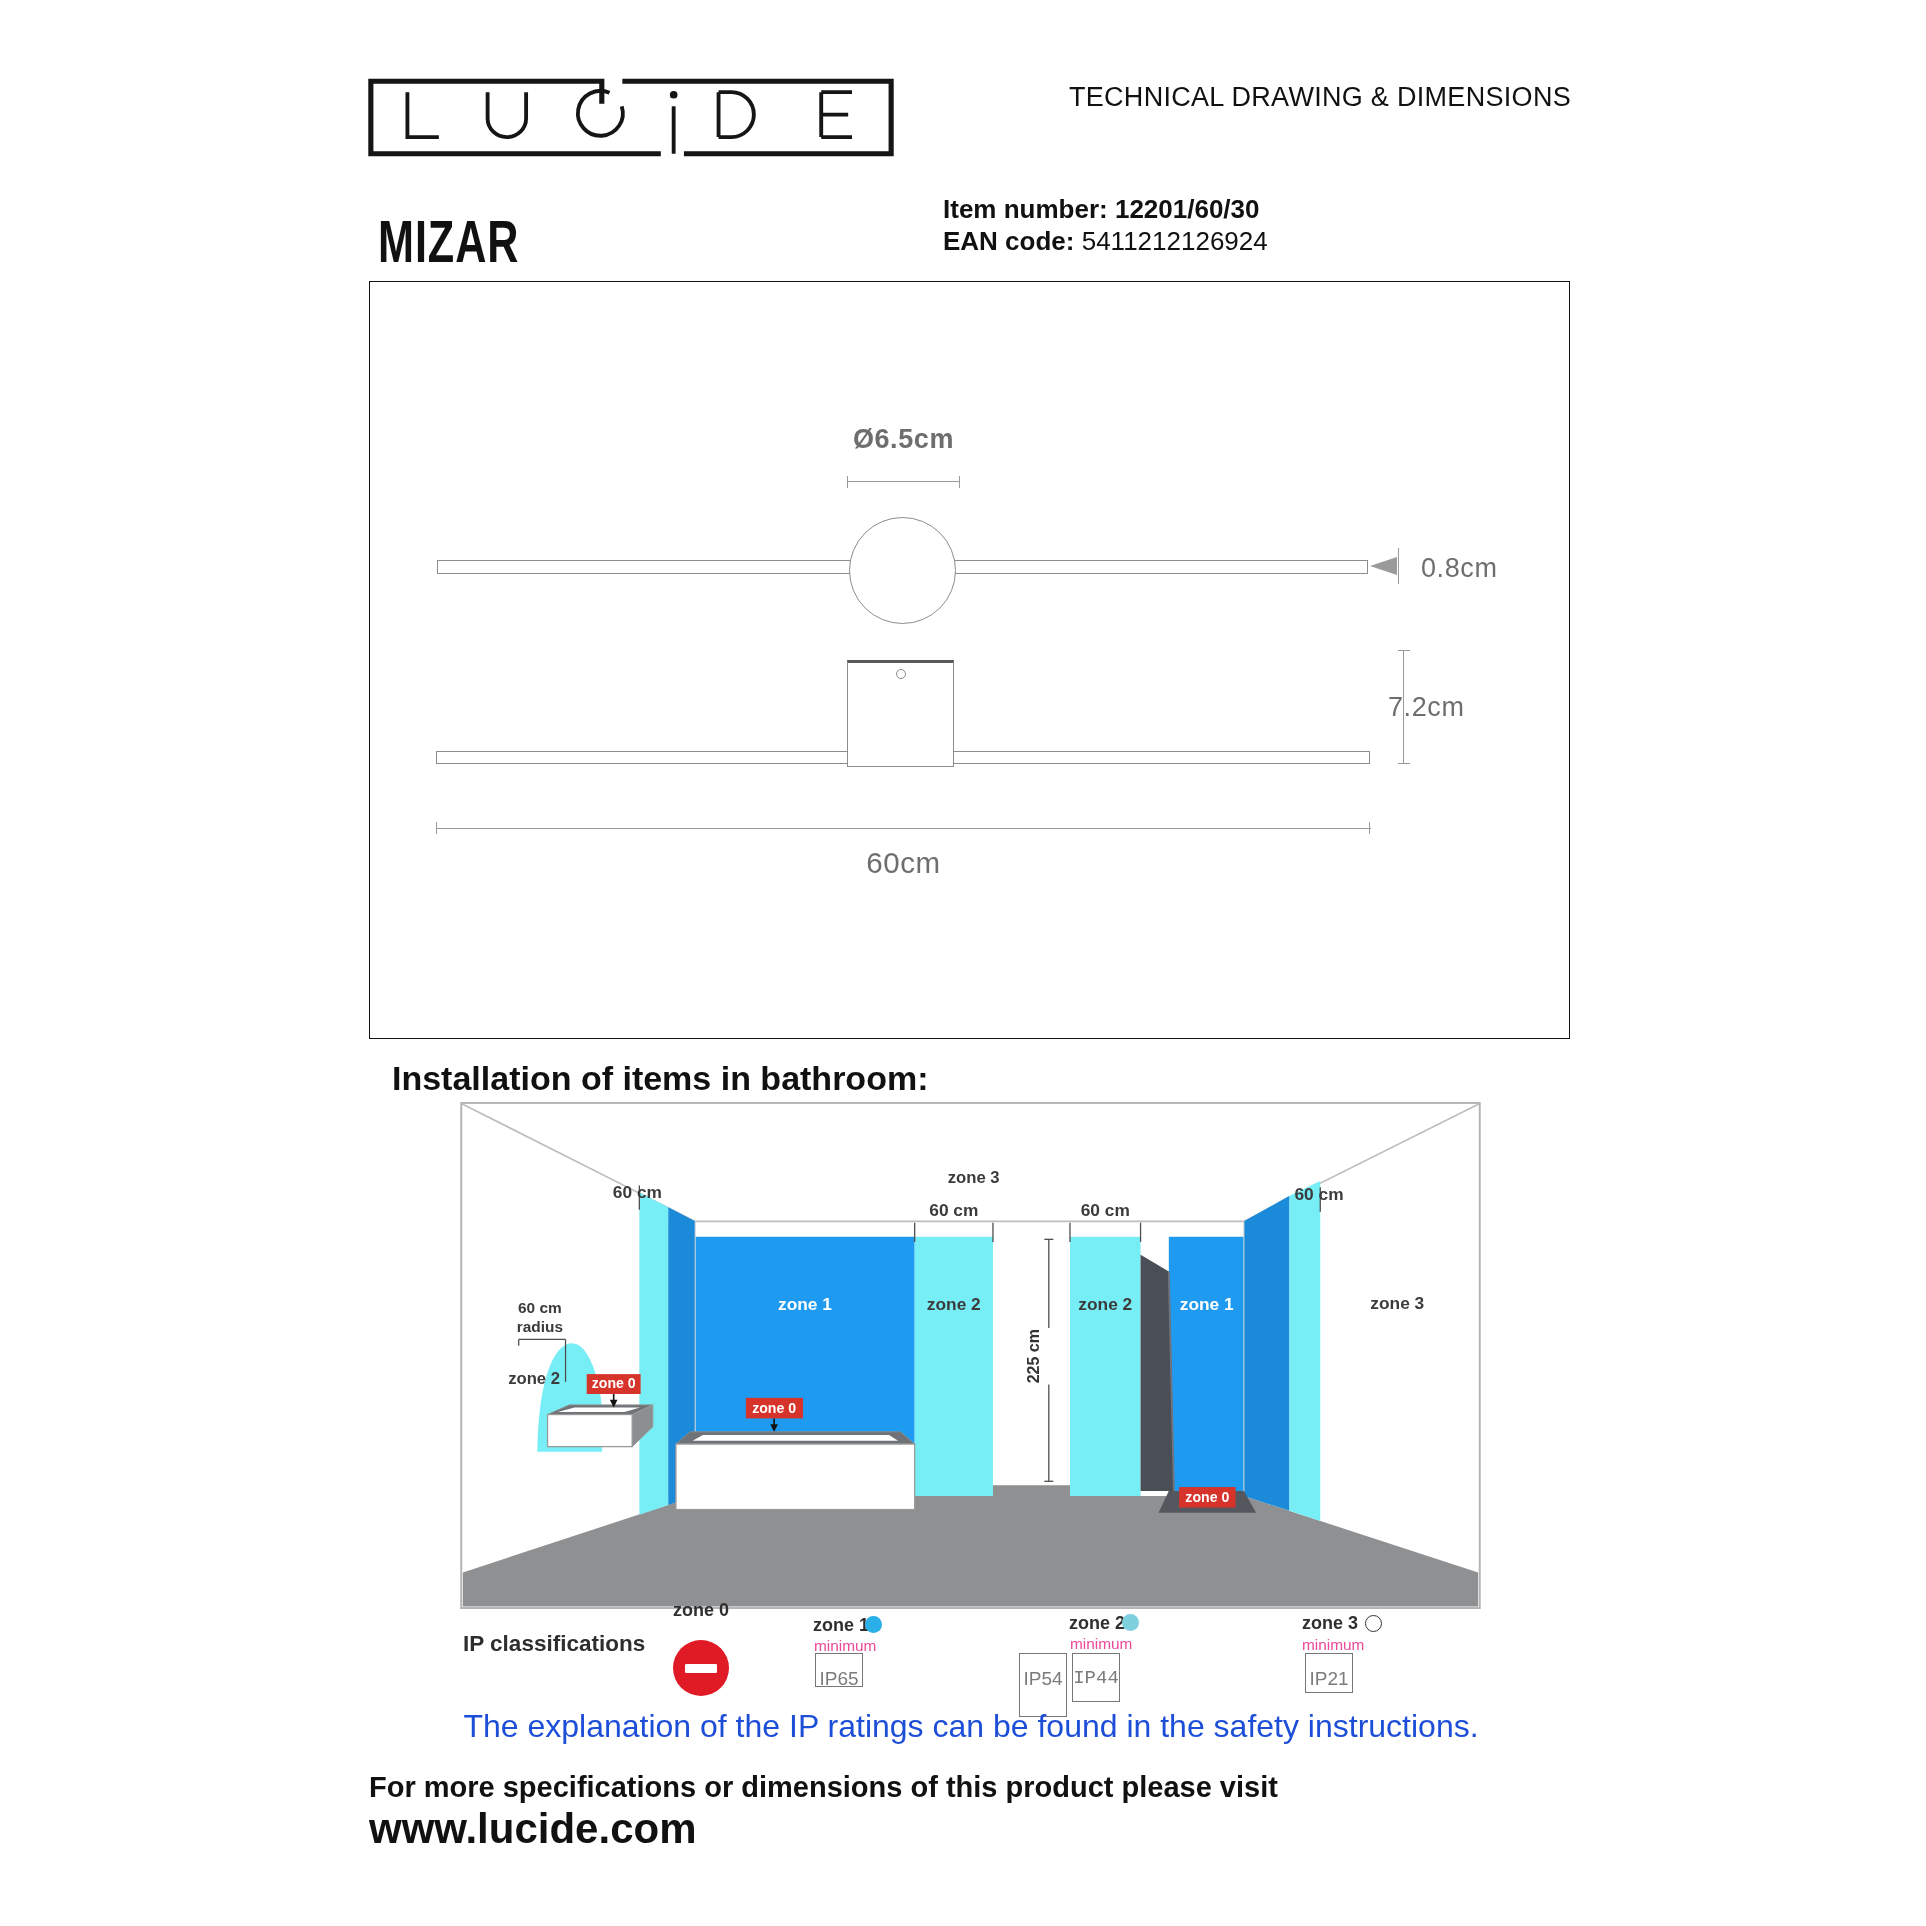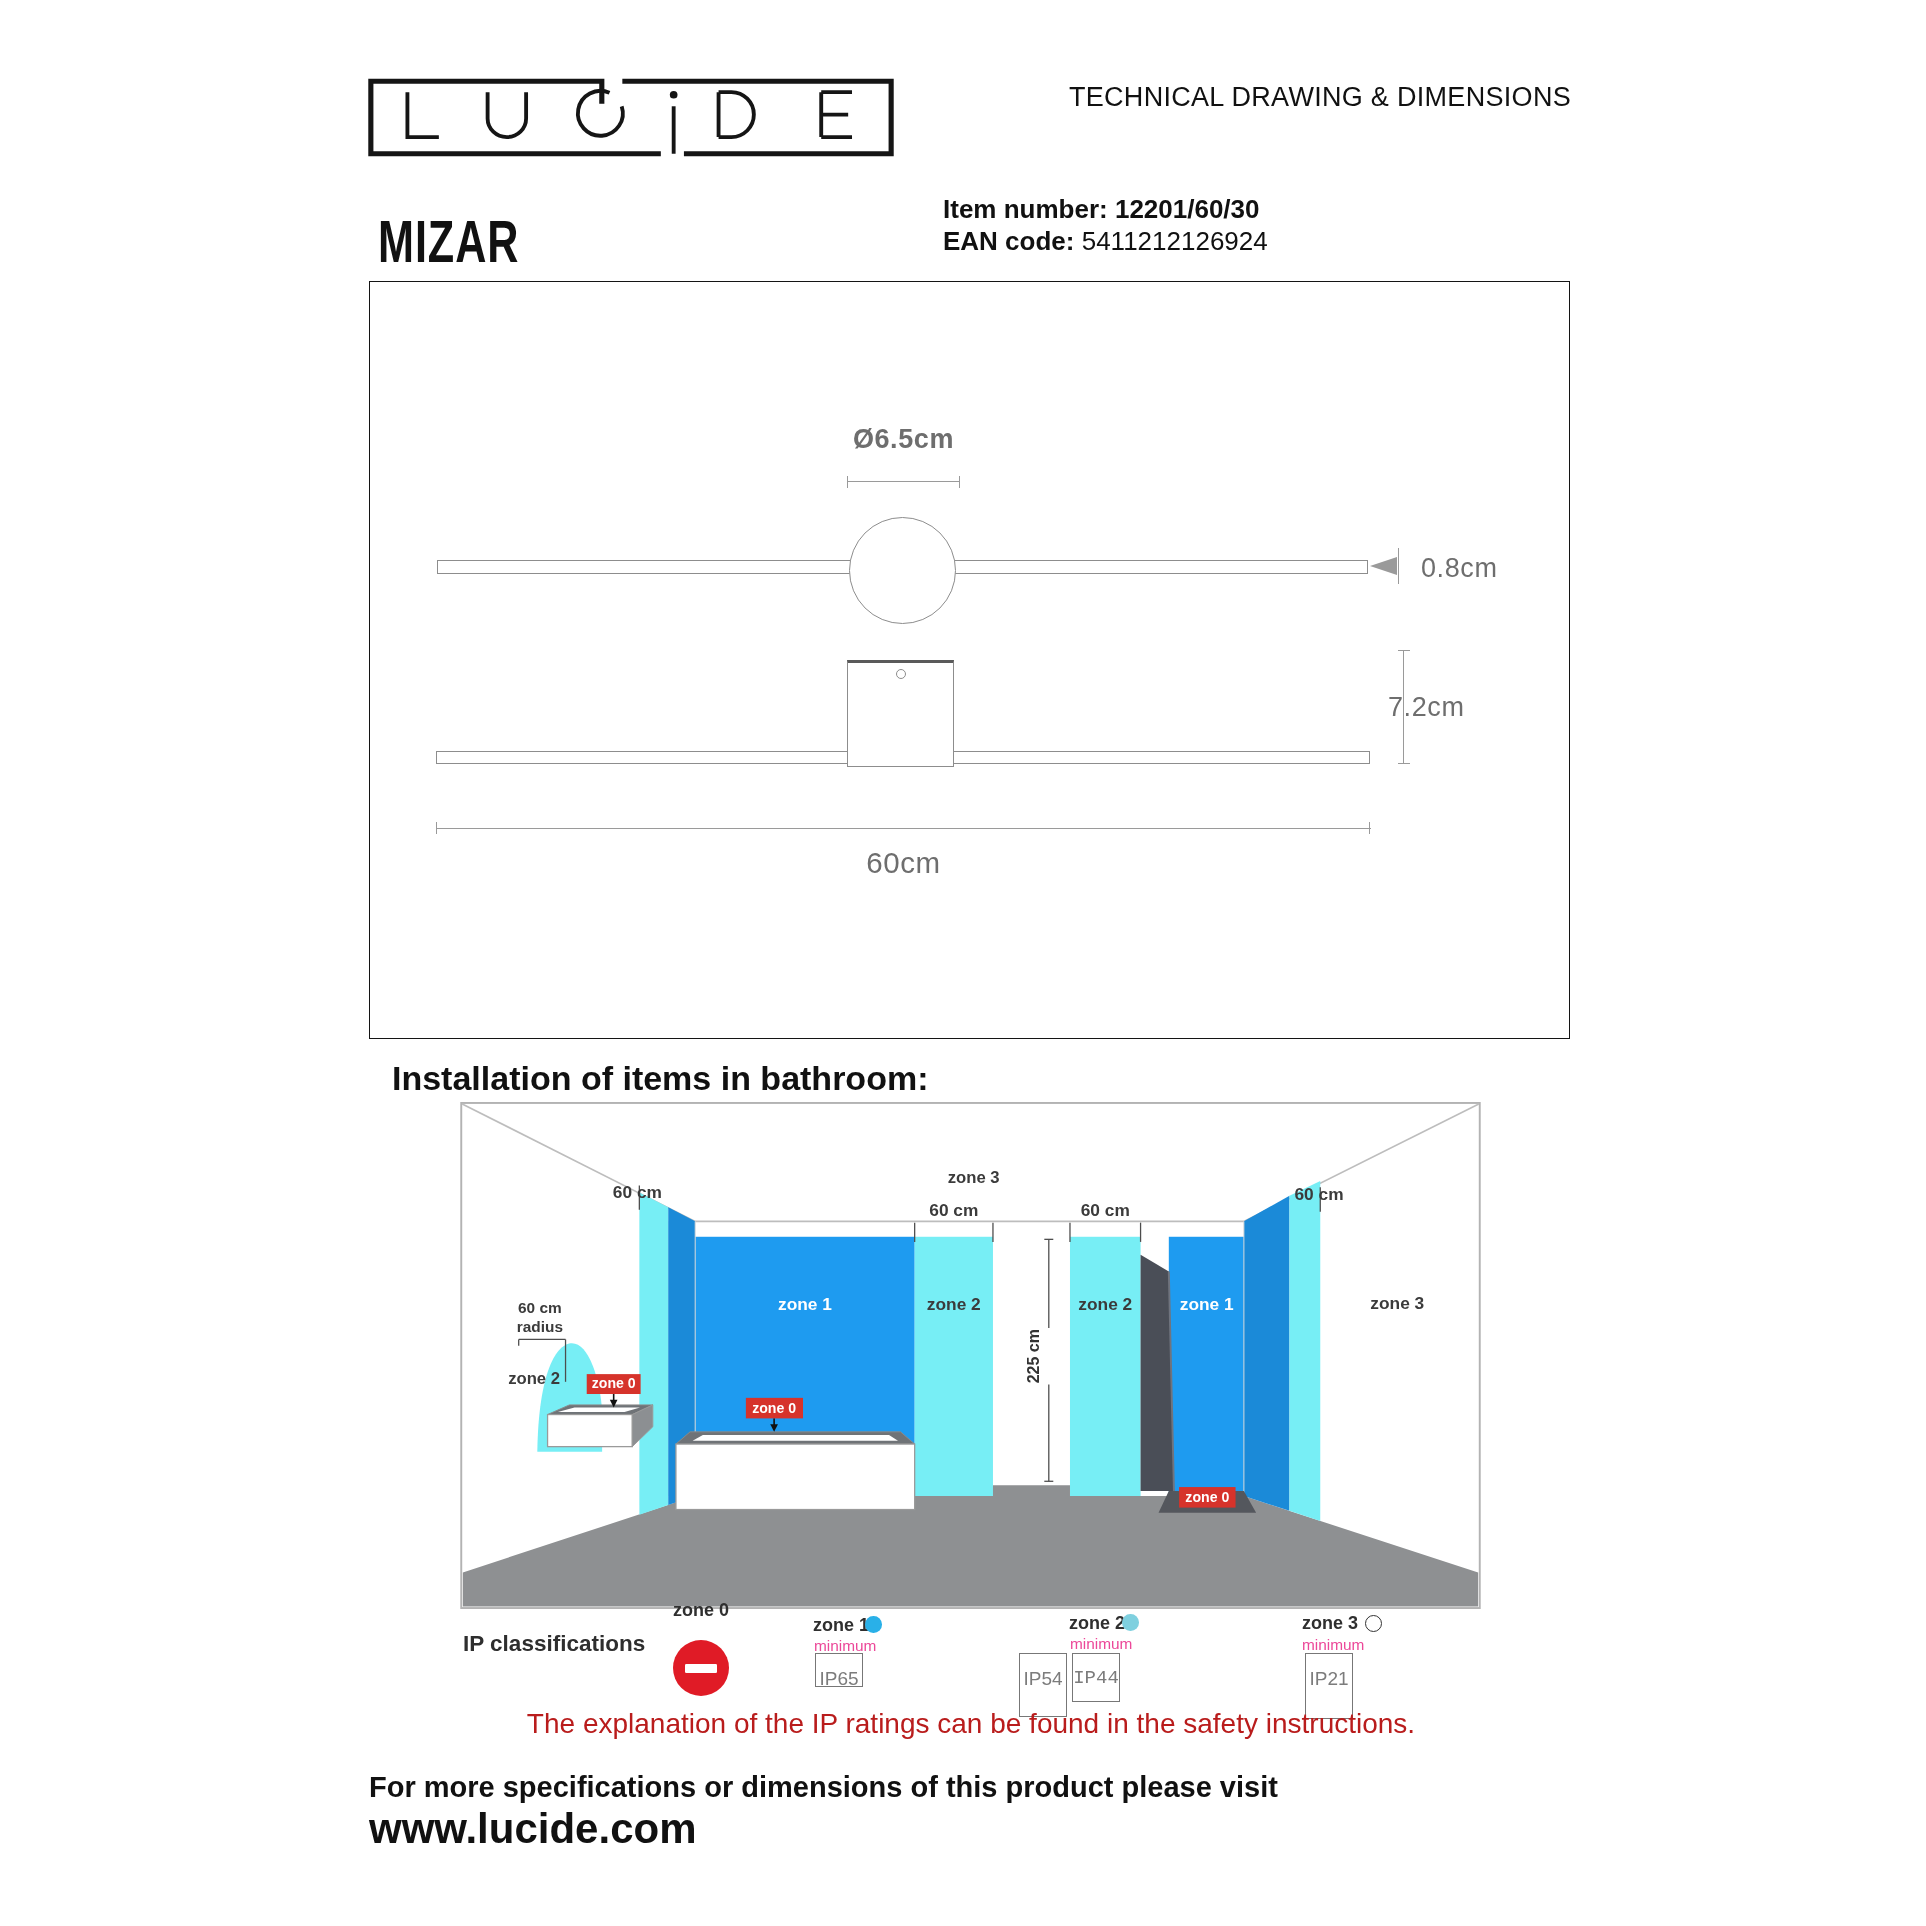--- a/index.html
+++ b/index.html
@@ -175,19 +175,19 @@
 
 <div class="abs legend-label" style="left:1069px;top:1613px;">zone 2</div>
 <div class="abs dot" style="left:1122px;top:1614px;width:16.7px;height:16.7px;background:#7fd0df;"></div>
 <div class="abs legend-min" style="left:1070px;top:1635px;">minimum</div>
 <div class="abs ipbox" style="left:1019px;top:1653px;width:48px;height:64px;font-size:19px;line-height:49px;">IP54</div>
 <div class="abs ipbox" style="left:1072px;top:1653px;width:48px;height:49px;font-size:19px;line-height:49px;font-family:Liberation Mono, monospace;">IP44</div>
 
 <div class="abs legend-label" style="left:1302px;top:1613px;">zone 3</div>
 <div class="abs dot" style="left:1365px;top:1615px;width:15.4px;height:15.4px;background:#fff;border:1.9px solid #333;box-sizing:content-box;"></div>
 <div class="abs legend-min" style="left:1302px;top:1636px;">minimum</div>
-<div class="abs ipbox" style="left:1305px;top:1653px;width:48px;height:66px;font-size:19px;line-height:49px;">IP21</div>
+<div class="abs ipbox" style="left:1305px;top:1653px;width:48px;height:40px;font-size:19px;line-height:49px;">IP21</div>
 
-<div class="abs" style="left:378px;top:1708px;width:1186px;text-align:center;font-size:28px;color:#b91c1c;">The explanation of the IP ratings can be found in the safety instructions.</div>
+<div class="abs" style="left:378px;top:1708px;width:1186px;text-align:center;font-size:32px;color:#1d4ed8;">The explanation of the IP ratings can be found in the safety instructions.</div>
 
 <div class="abs b" style="left:369px;top:1771px;font-size:29px;">For more specifications or dimensions of this product please visit</div>
 <div class="abs b" style="left:369px;top:1805px;font-size:42px;">www.lucide.com</div>
 
 
 </body></html>

